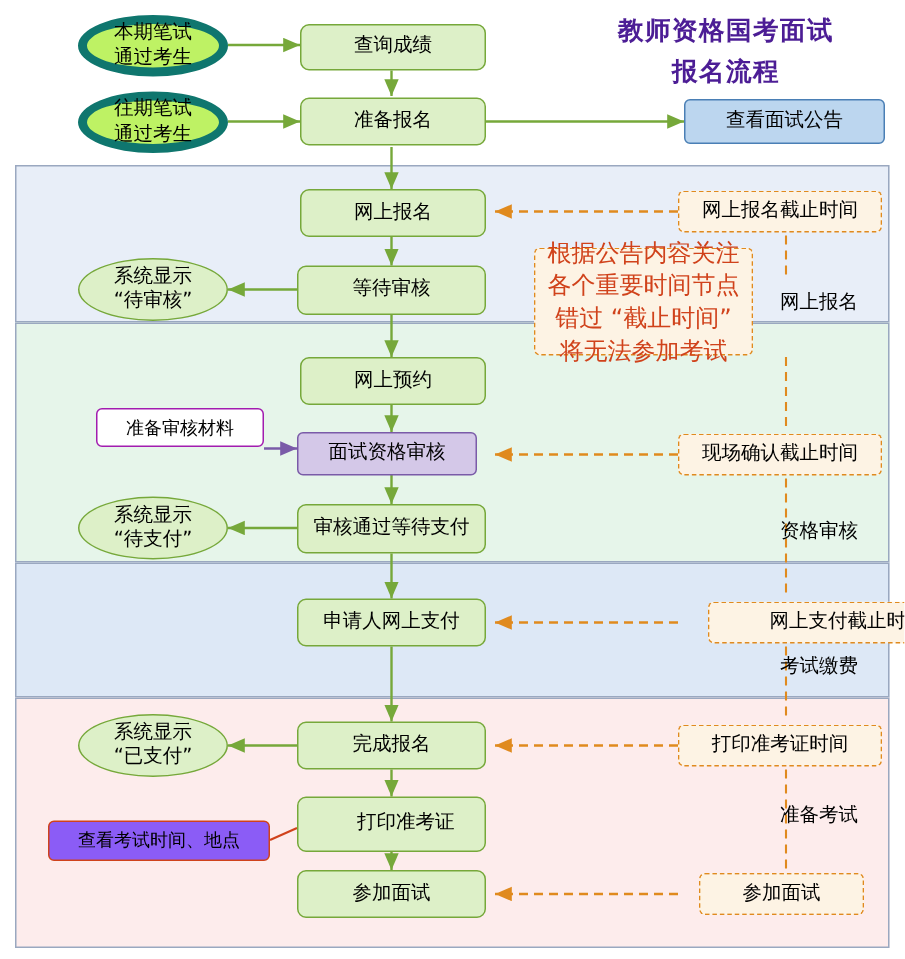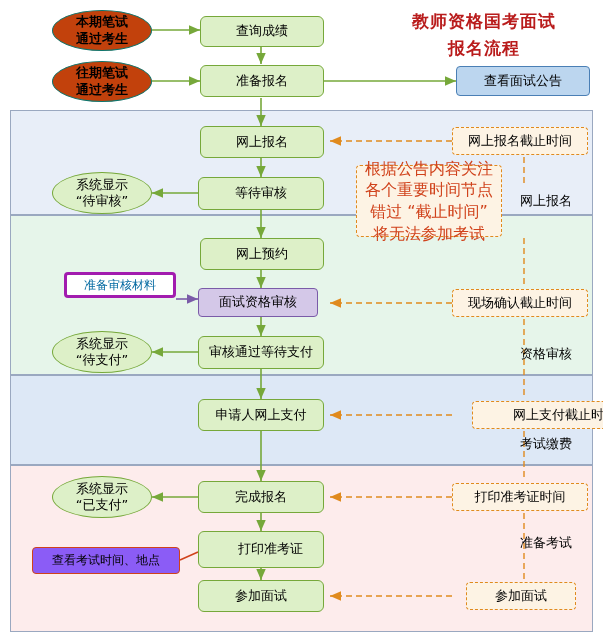--- a/index.html
+++ b/index.html
@@ -40,24 +40,23 @@
     white-space: pre-line;
   }
   
   .n-green {
     background: #ddf0c8;
     border: 1px solid #76a83a;
     border-radius: 6px;
   }
   
   .n-ellipse-orange {
-    background: #c2410c;
-    border: 1px solid #0f766e;
+    background: #bef264;
+    border: 6px solid #0f766e;
     border-radius: 50%;
-    font-weight: bold;
   }
   
   .n-ellipse-green {
     background: #ddf0c8;
     border: 1px solid #76a83a;
     border-radius: 50%;
   }
   
   .n-blue {
     background: #bcd6ef;
@@ -81,36 +80,36 @@
     background: #fdf3e4;
     border: 1px dashed #e08a1e;
     border-radius: 4px;
     color: #d0421b;
     font-size: 16px;
     line-height: 1.35;
   }
   
   .n-white-purple {
     background: #ffffff;
-    border: 3px solid #a21caf;
-    border-radius: 4px;
-    color: #0369a1;
+    border: 1px solid #a21caf;
+    border-radius: 4px;
+    color: #000000;
     font-size: 12px;
   }
   .n-white-red {
     background: #8b5cf6;
     border: 1px solid #d0421b;
     border-radius: 4px;
     color: #000;
     font-size: 12px;
   }
 
   .title {
     position: absolute;
-    color: #b91c1c;
+    color: #4c1d95;
     font-weight: bold;
     font-size: 17px;
     text-align: center;
     line-height: 1.6;
     letter-spacing: 1px;
     font-family: "DejaVu Sans", "Liberation Sans", sans-serif;
   }
 
   .stage-label {
     position: absolute;

